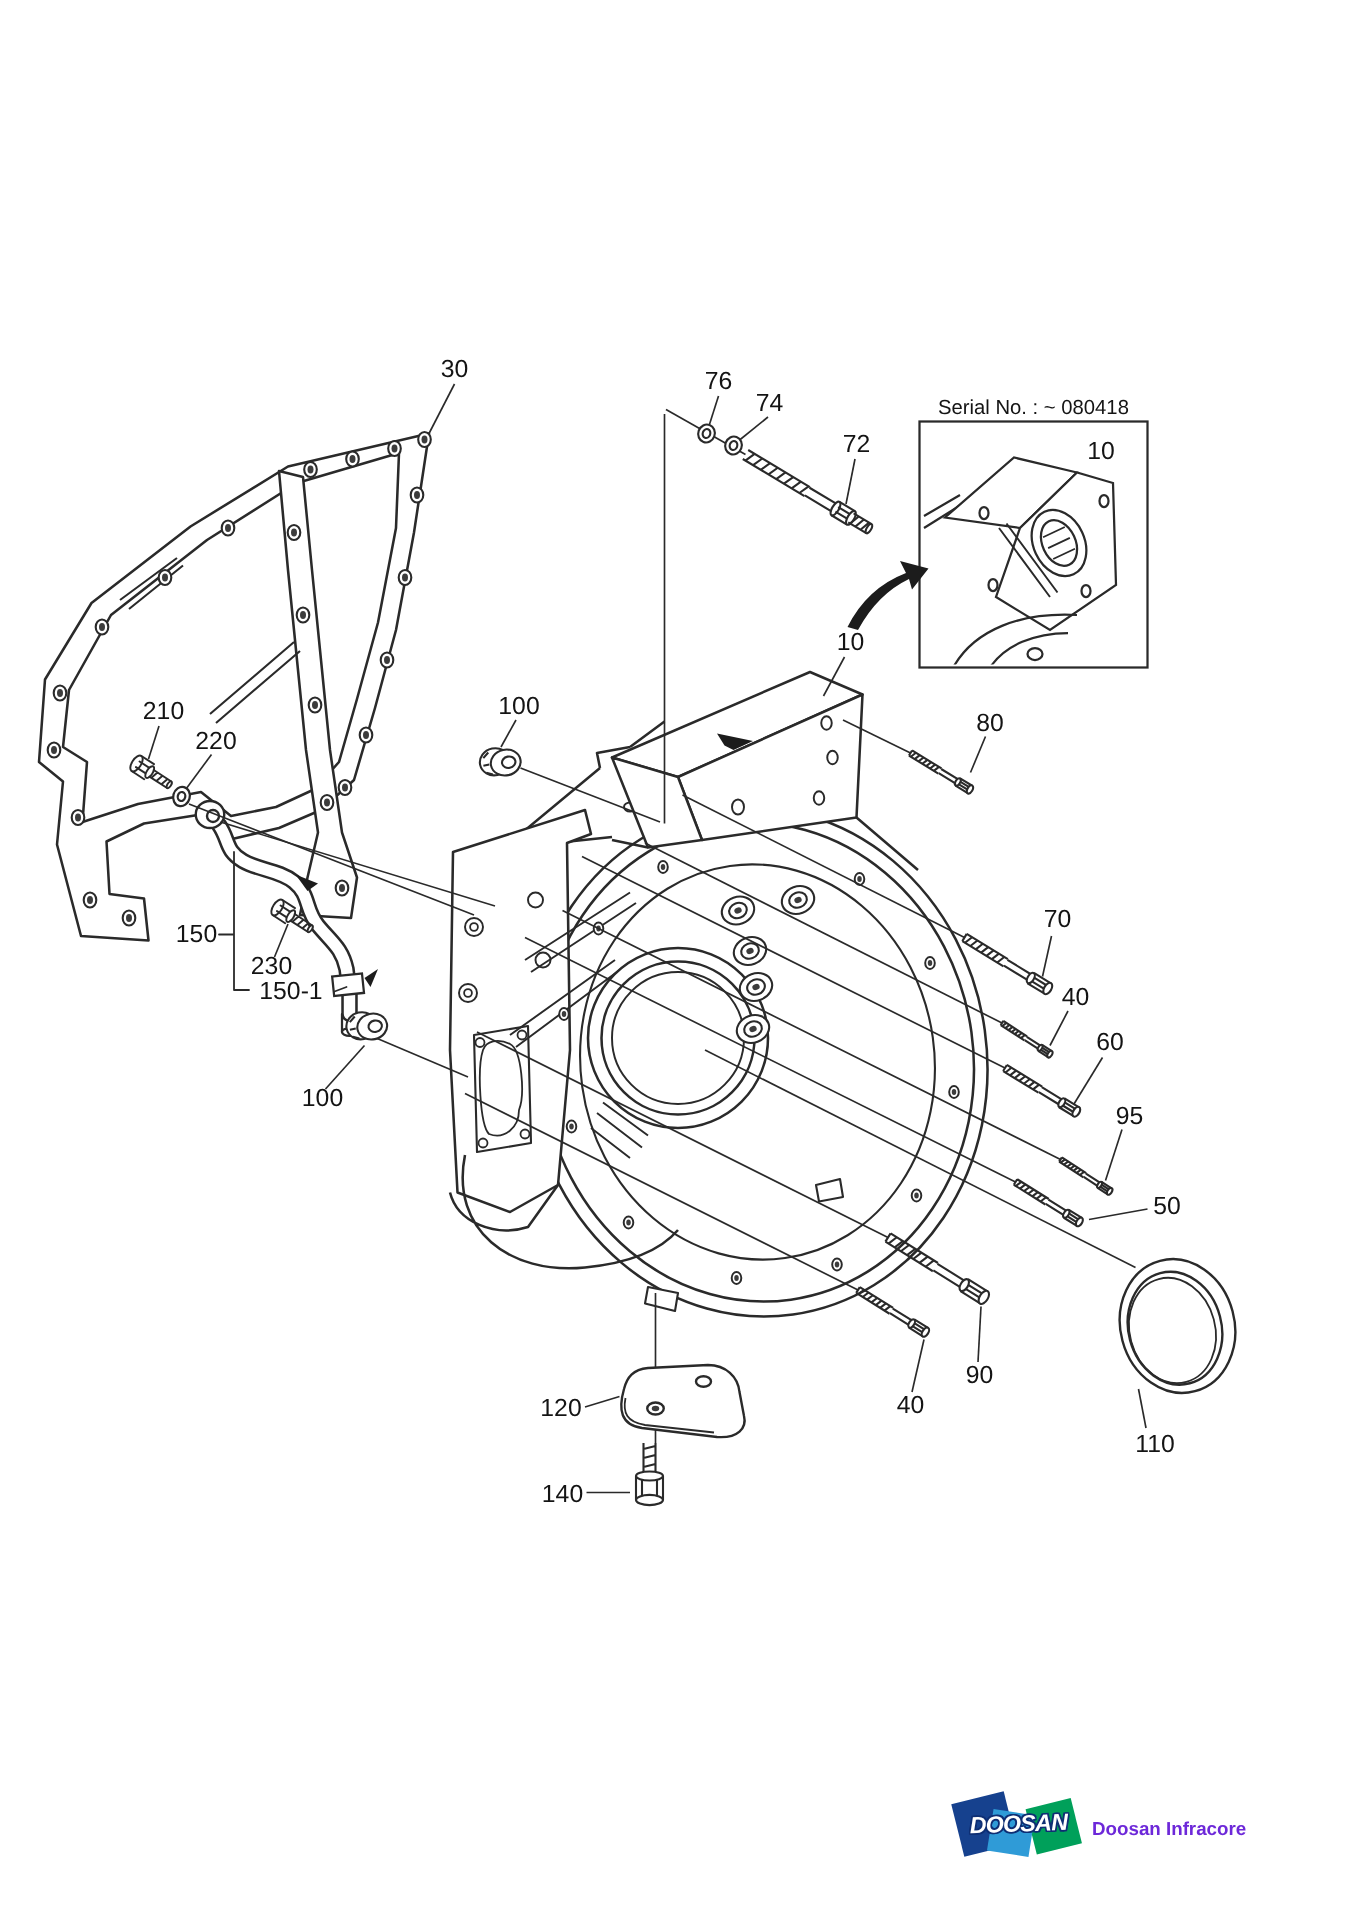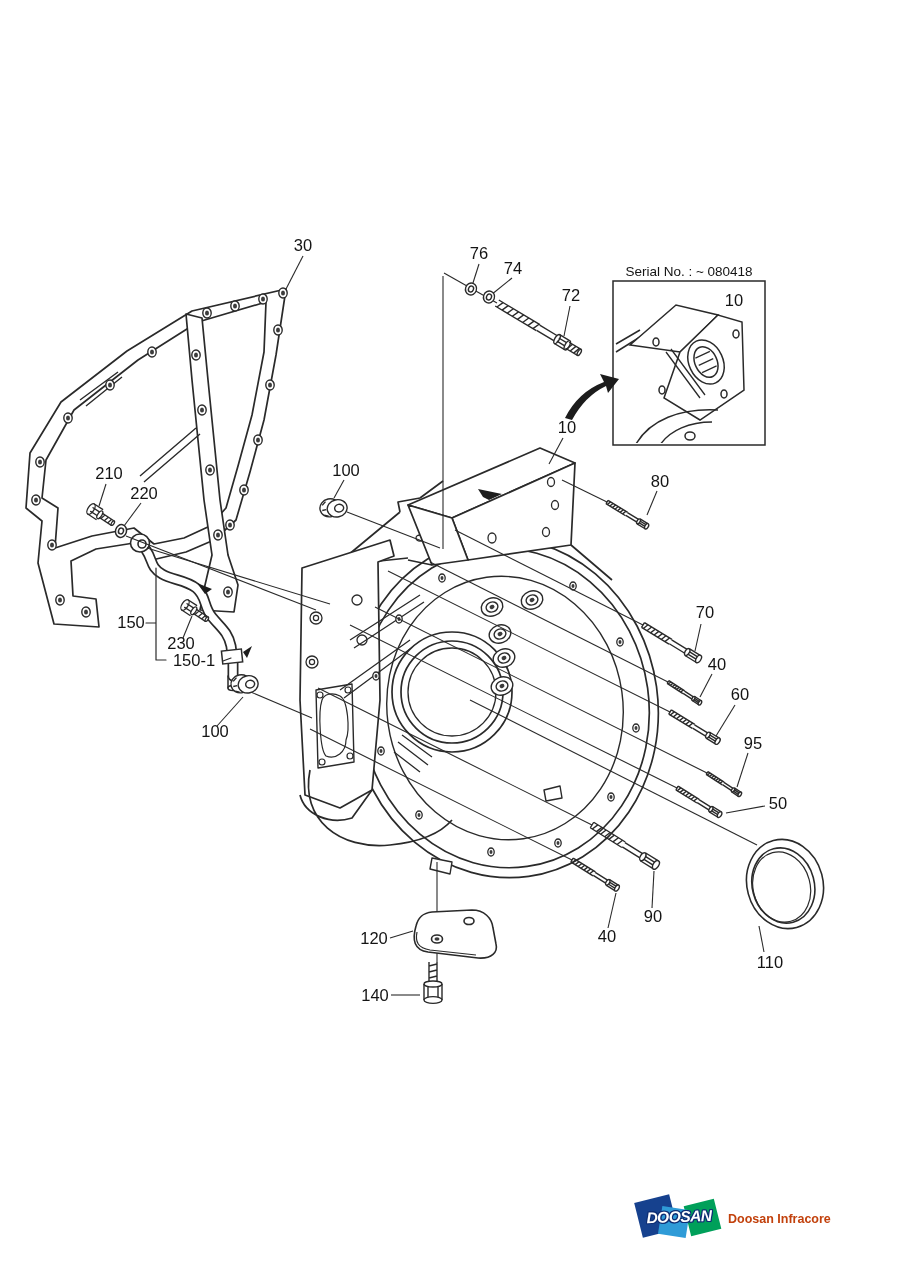--- a/index.html
+++ b/index.html
@@ -14,21 +14,21 @@
   .sq { position:absolute; }
   .sq1 { left:2px;  top:12px; width:36px; height:36px; background:#16418e; transform:rotate(-14deg); z-index:1;}
   .sq2 { left:24px; top:22px; width:28px; height:28px; background:#2f9bd7; transform:rotate(9deg);  z-index:2;}
   .sq3 { left:51px; top:16px; width:31px; height:31px; background:#00a05a; transform:rotate(-14deg);z-index:1;}
   .logo-word { position:absolute; left:0; top:22px; width:86px; text-align:center; z-index:5;
                font:italic bold 15.5px "Liberation Sans", sans-serif; color:#ffffff; letter-spacing:-0.5px;
                text-shadow:-1px 0 #0f2f74, 1px 0 #0f2f74, 0 -1px #0f2f74, 0 1px #0f2f74,
                            -1px -1px #0f2f74, 1px 1px #0f2f74, 1px -1px #0f2f74, -1px 1px #0f2f74;
                transform:rotate(-2deg); }
   .brand { position:absolute; left:92px; top:26px; font:bold 12.5px "Liberation Sans", sans-serif;
-           color:#c2410c; white-space:nowrap; }
+           color:#6d28d9; white-space:nowrap; }
 </style>
 </head>
 <body>
 
 <div class="page">
 
 <svg class="diagram" width="909" height="1286" viewBox="0 0 909 1286">
   <defs>
     <g id="hole" data-sym="1">
       <ellipse rx="4.2" ry="5" fill="#fff" stroke="#2a2a2a" stroke-width="1.4"></ellipse>

